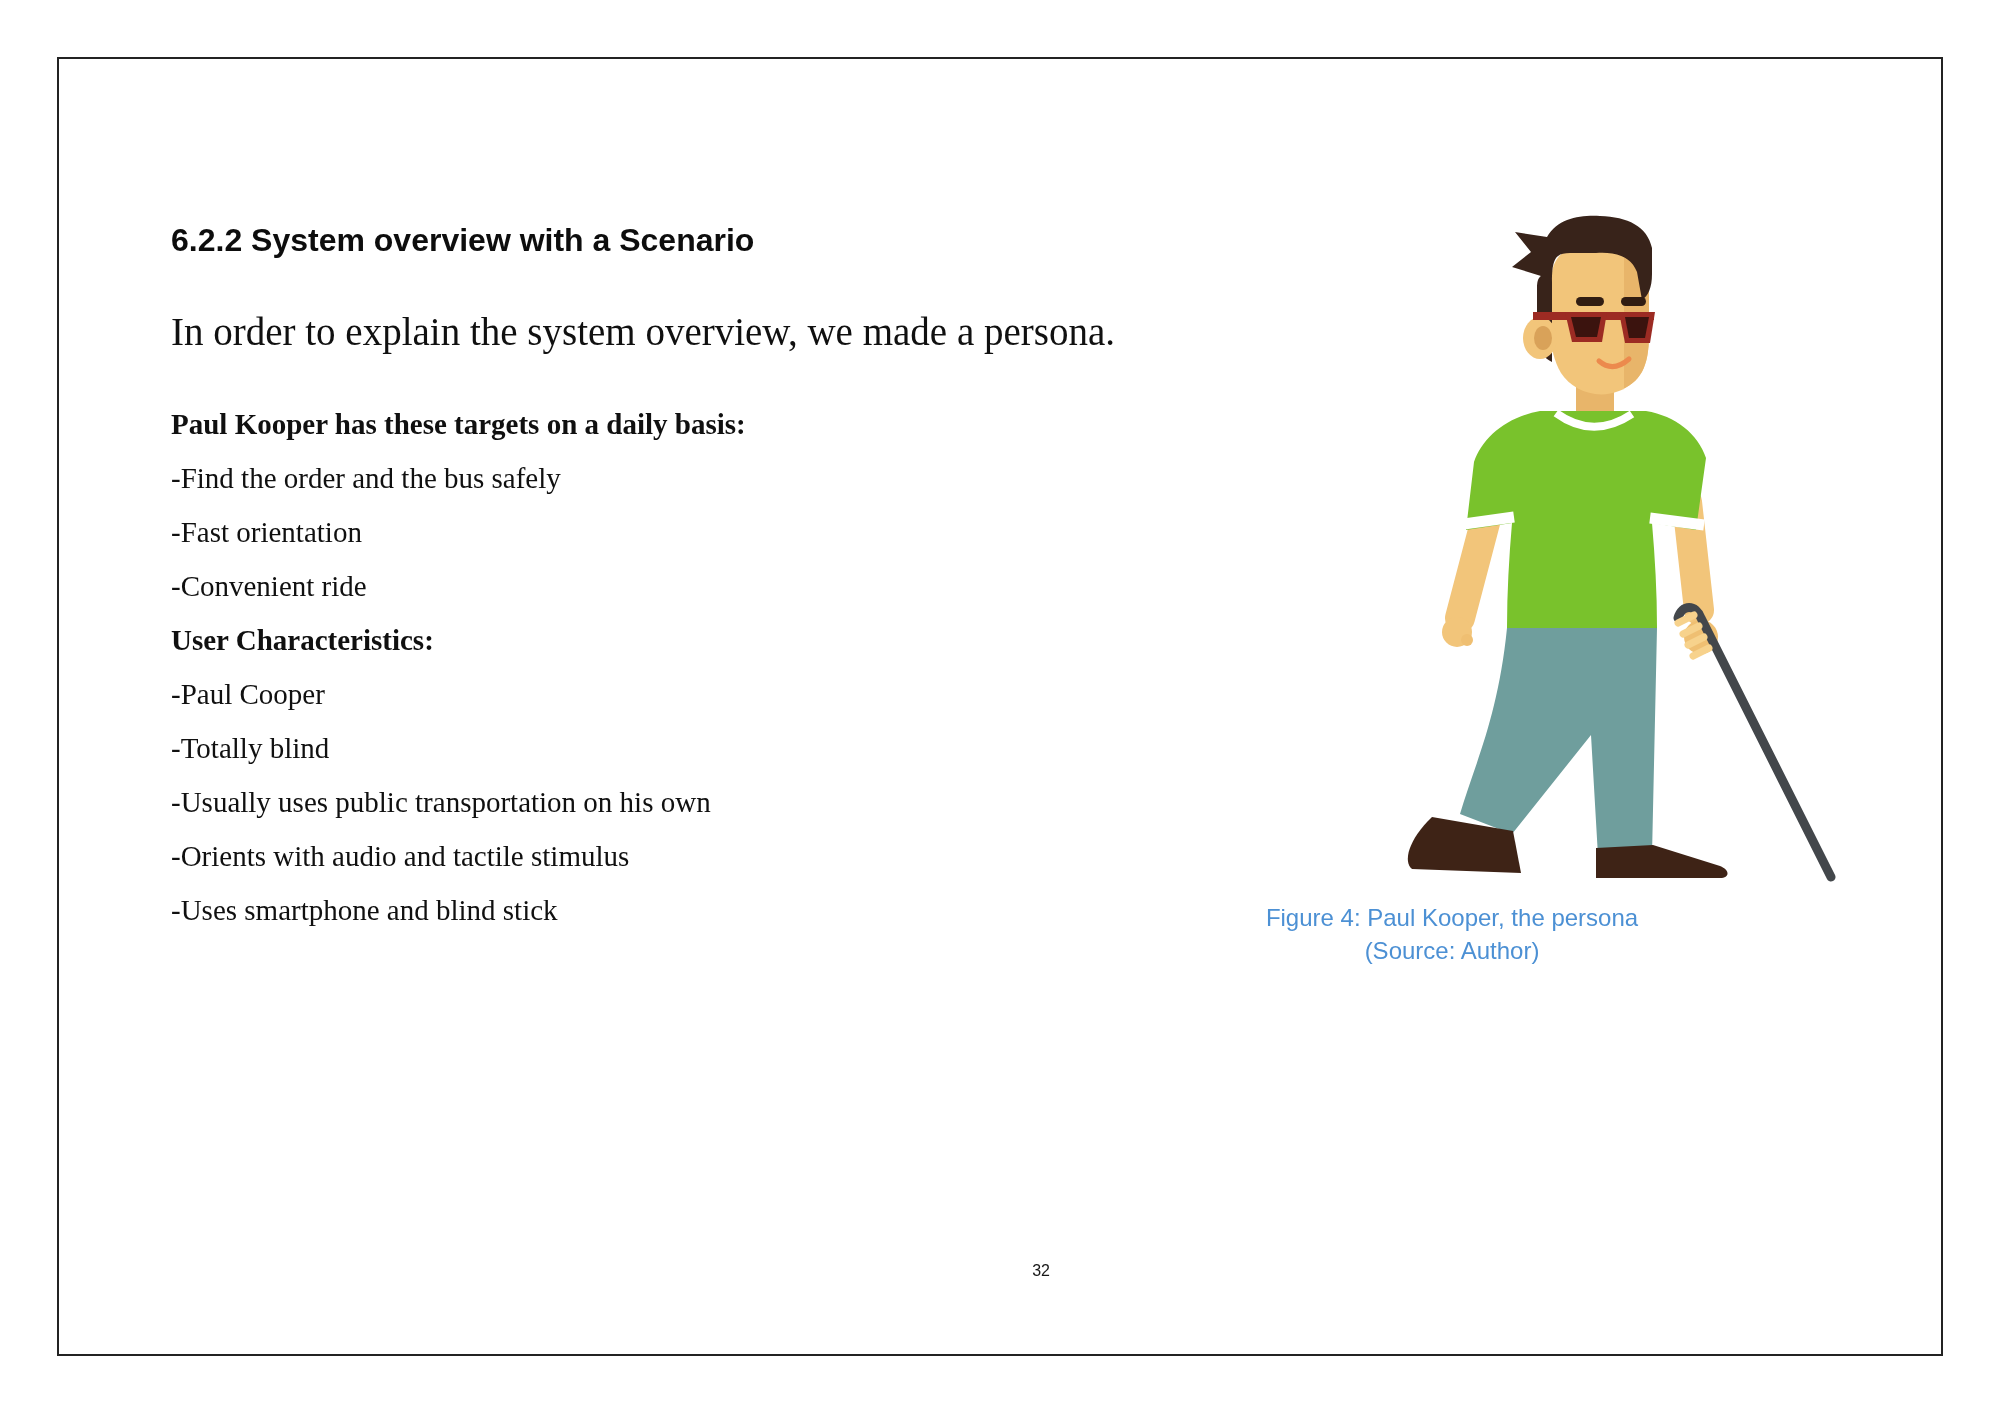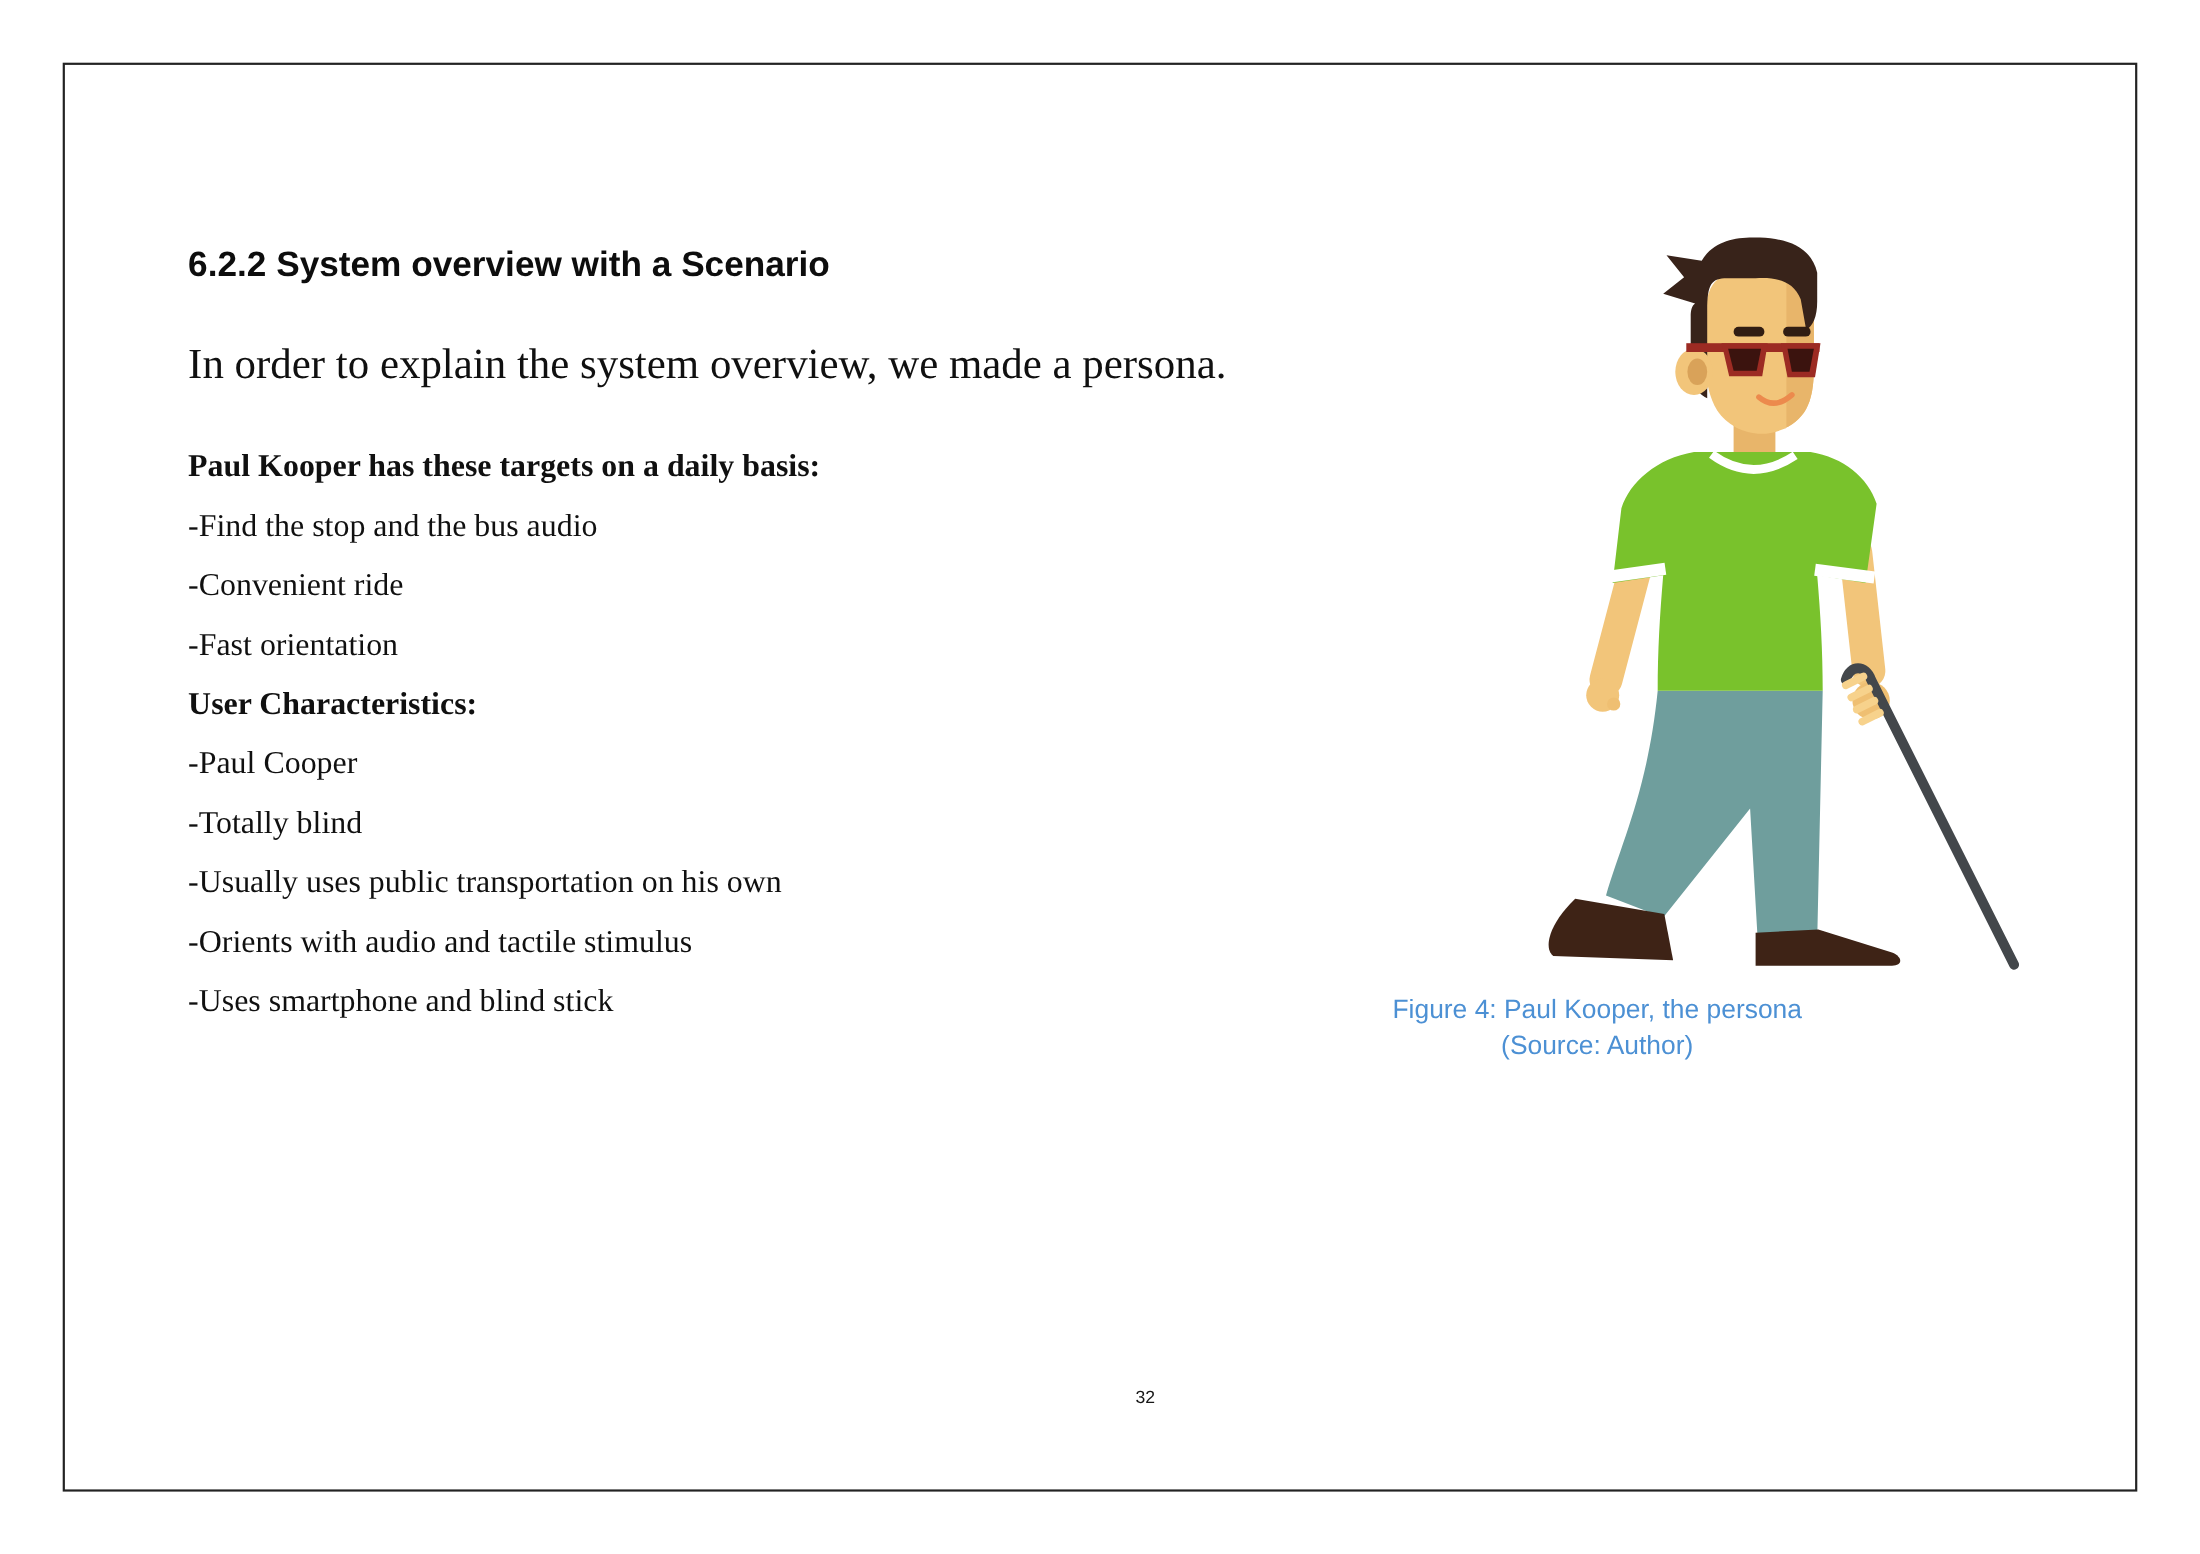--- a/index.html
+++ b/index.html
@@ -26,23 +26,23 @@
 <div class="page">
 
   <div class="page-border"></div>
 
   <div class="heading">6.2.2 System overview with a Scenario</div>
 
   <div class="intro">In order to explain the system overview, we made a persona.</div>
 
   <div class="content-list">
     <div class="bold">Paul Kooper has these targets on a daily basis:</div>
-    <div>-Find the stop and the bus audio</div>
+    <div>-Find the order and the bus safely</div>
+    <div>-Fast orientation</div>
     <div>-Convenient ride</div>
-    <div>-Fast orientation</div>
     <div class="bold">User Characteristics:</div>
     <div>-Paul Cooper</div>
     <div>-Totally blind</div>
     <div>-Usually uses public transportation on his own</div>
     <div>-Orients with audio and tactile stimulus</div>
     <div>-Uses smartphone and blind stick</div>
   </div>
 
   <div class="figure-wrap">
     <svg width="450" height="680" viewBox="0 0 450 680" xmlns="http://www.w3.org/2000/svg">

